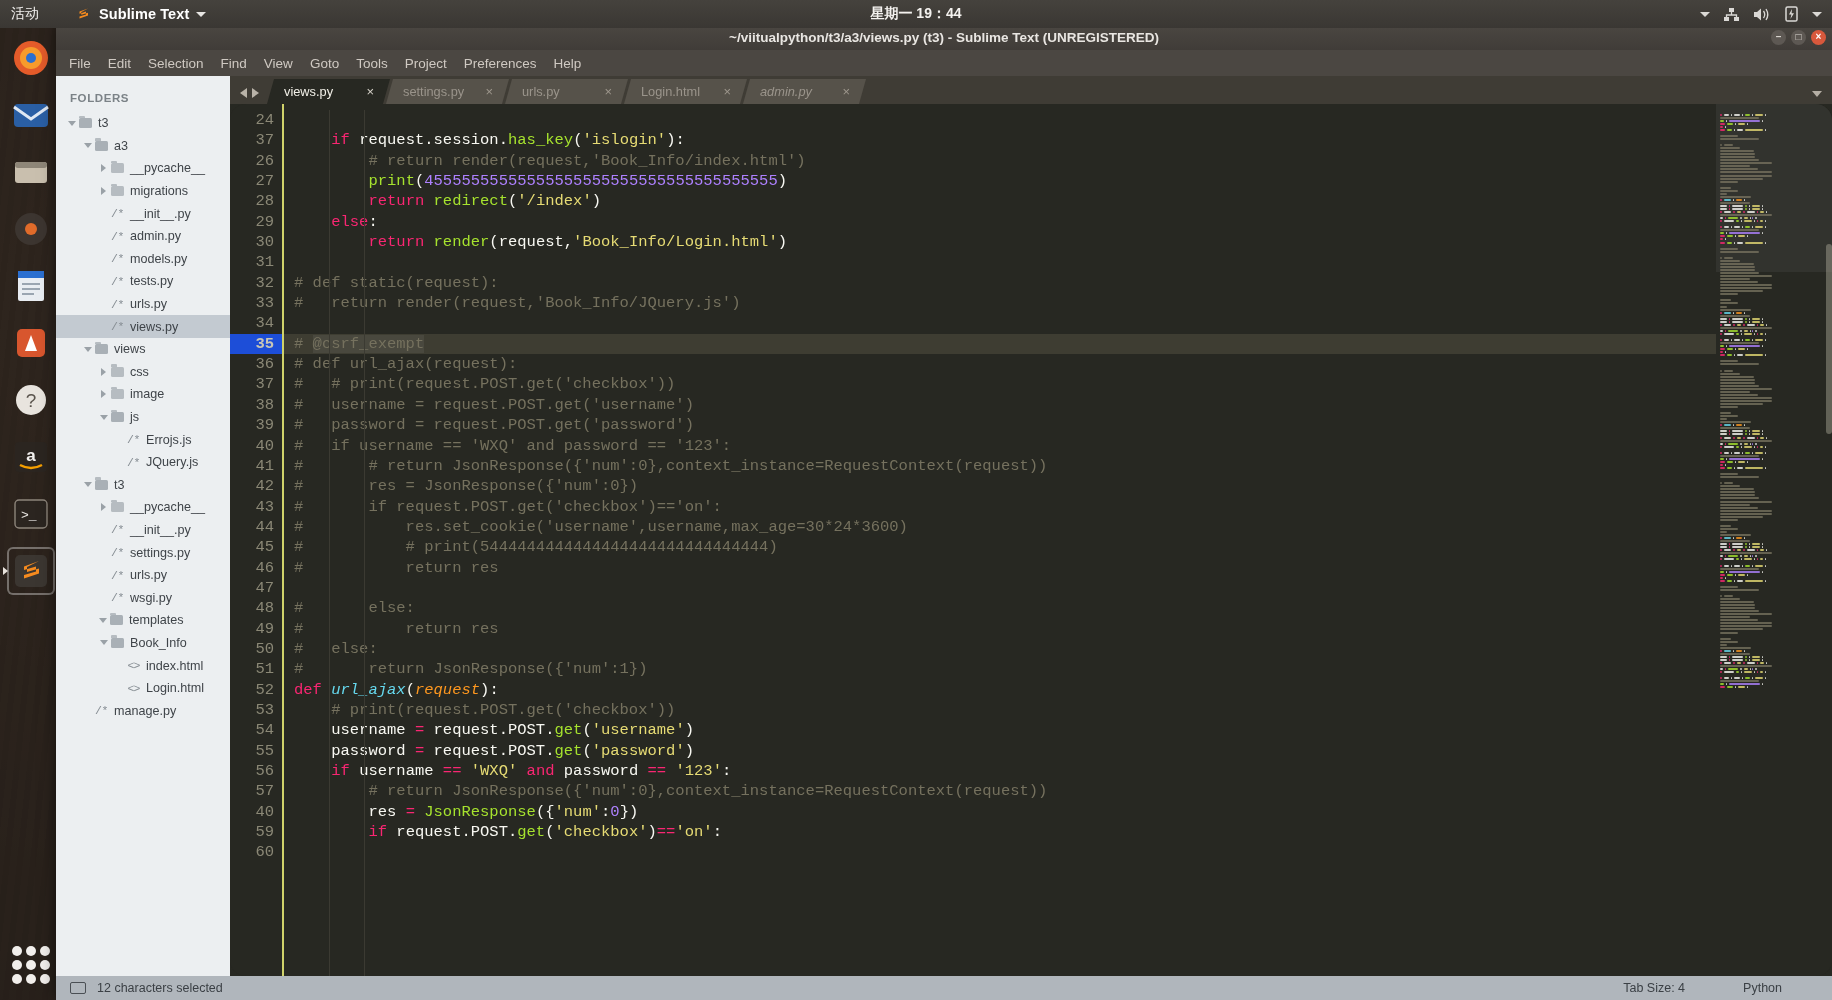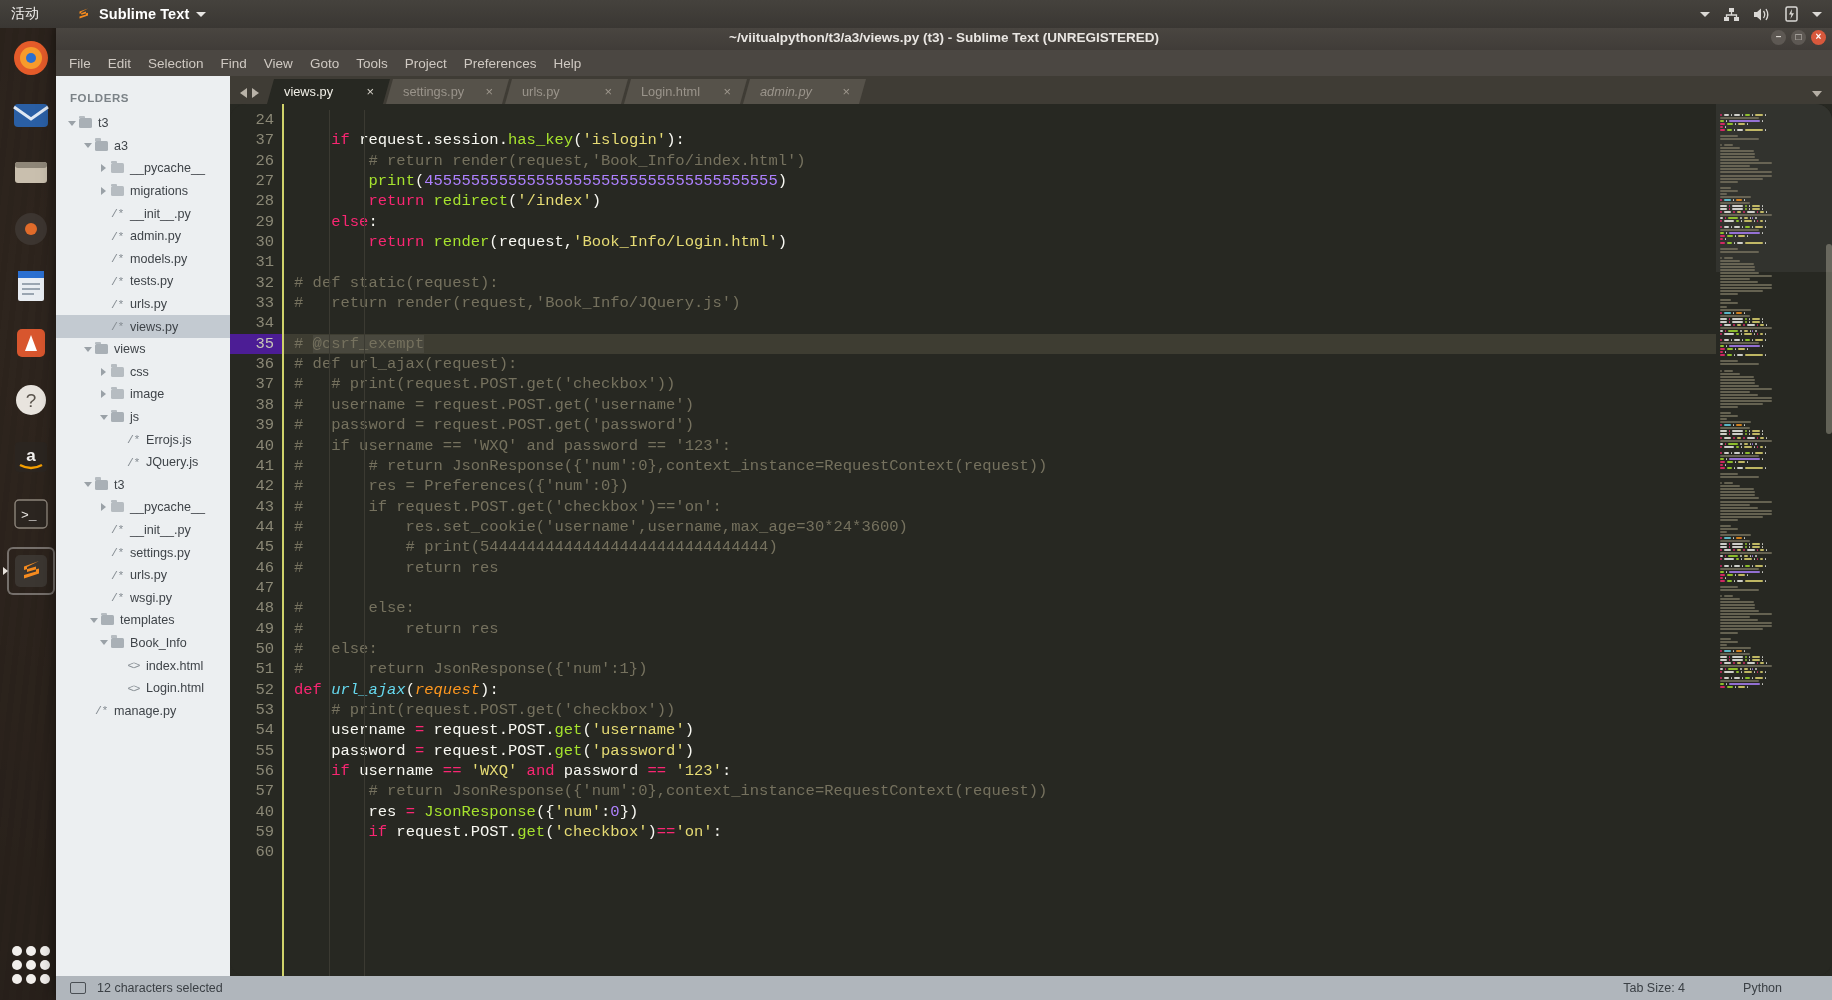--- a/index.html
+++ b/index.html
@@ -156,21 +156,21 @@
   }
 
   #editorbody{ flex:1 1 auto; position:relative; display:flex; min-height:0; overflow:hidden; background:#272822;border-radius:16px;}
 
   #gutter{
     width:54px; flex:0 0 54px; background:#272822; padding-top:6px;
     text-align:right; font-family:"Liberation Mono",monospace; font-size:15.5px;
     color:#8b8876; position:relative;
   }
   #gutter .gline{ height:20.35px; line-height:20.35px; padding-right:10px;}
-  #gutter .gline.cur{ background:#4c1d95; color:#c8c6b6;}
+  #gutter .gline.cur{ background:#1d4ed8; color:#c8c6b6;font-weight:bold;}
   #gutter:after{
     content:""; position:absolute; right:0; top:0; bottom:0; width:2px; background:#cfd26a;
   }
 
   #codearea{
     flex:1 1 auto; position:relative; padding-top:6px; overflow:hidden;
     font-family:"Liberation Mono",monospace; font-size:15.5px;
     background:#272822; min-width:0;
   }
   .cline{ height:20.35px; line-height:20.35px; white-space:pre; padding-left:10px;}
@@ -314,20 +314,21 @@
   <span class="activities">活动</span>
   <span class="app-group">
     <span class="sub-logo">
       <svg width="17" height="17" viewBox="0 0 17 17">
           <path d="M13 2.5 L4.5 5.6 L4.5 7.7 L11 5.6 L11 8.5 L4.5 10.6 L4.5 12.6 L13 9.6 L13 6.8 L6.3 8.8 L6.3 5.9 Z" fill="#f68b1f"></path>
         </svg>
     </span>
     <span class="app-name">Sublime Text</span>
     <span class="caret-d"></span>
   </span>
+  <span id="panel-clock">星期一 19：44</span>
   <span id="panel-right">
     <span class="ind">
         <span class="caret-d"></span>
       </span>
     <span class="ind">
       <svg width="17" height="15" viewBox="0 0 17 15">
           <rect x="6" y="1" width="5" height="4" fill="#e8e6e3"></rect>
           <rect x="1" y="10" width="5" height="4" fill="#e8e6e3"></rect>
           <rect x="11" y="10" width="5" height="4" fill="#e8e6e3"></rect>
           <path d="M8.5 5 V8 M3.5 10 V8 H13.5 V10" stroke="#e8e6e3" stroke-width="1.3" fill="none"></path>
@@ -547,21 +548,21 @@
             </span>
             <span>urls.py</span>
           </div>
           <div class="srow" style="padding-left: 42px;">
             <span class="arrow"></span>
             <span class="fico">
               <span class="pyico">/*</span>
             </span>
             <span>wsgi.py</span>
           </div>
-          <div class="srow" style="padding-left: 32px;">
+          <div class="srow" style="padding-left: 41px;">
             <span class="arrow">
               <i class="tri-d"></i>
             </span>
             <span class="fico">
               <i class="folder-open"></i>
             </span>
             <span>templates</span>
           </div>
           <div class="srow" style="padding-left: 42px;">
             <span class="arrow">
@@ -683,21 +684,21 @@
               <div class="cline"><span class="t-cmt"># def static(request):</span></div>
               <div class="cline"><span class="t-cmt">#   return render(request,'Book_Info/JQuery.js')</span></div>
               <div class="cline"></div>
               <div class="cline cur"><span class="t-cmt"># </span><span class="t-cmt sel-hl">@csrf_exempt</span></div>
               <div class="cline"><span class="t-cmt"># def url_ajax(request):</span></div>
               <div class="cline"><span class="t-cmt">#   # print(request.POST.get('checkbox'))</span></div>
               <div class="cline"><span class="t-cmt">#   username = request.POST.get('username')</span></div>
               <div class="cline"><span class="t-cmt">#   password = request.POST.get('password')</span></div>
               <div class="cline"><span class="t-cmt">#   if username == 'WXQ' and password == '123':</span></div>
               <div class="cline"><span class="t-cmt">#       # return JsonResponse({'num':0},context_instance=RequestContext(request))</span></div>
-              <div class="cline"><span class="t-cmt">#       res = Preferences({'num':0})</span></div>
+              <div class="cline"><span class="t-cmt">#       res = JsonResponse({'num':0})</span></div>
               <div class="cline"><span class="t-cmt">#       if request.POST.get('checkbox')=='on':</span></div>
               <div class="cline"><span class="t-cmt">#           res.set_cookie('username',username,max_age=30*24*3600)</span></div>
               <div class="cline"><span class="t-cmt">#           # print(5444444444444444444444444444444)</span></div>
               <div class="cline"><span class="t-cmt">#           return res</span></div>
               <div class="cline"></div>
               <div class="cline"><span class="t-cmt">#       else:</span></div>
               <div class="cline"><span class="t-cmt">#           return res</span></div>
               <div class="cline"><span class="t-cmt">#   else:</span></div>
               <div class="cline"><span class="t-cmt">#       return JsonResponse({'num':1})</span></div>
               <div class="cline"><span class="t-kw">def</span><span class="t-plain"> </span><span class="t-def">url_ajax</span><span class="t-plain">(</span><span class="t-param">request</span><span class="t-plain">):</span></div>

